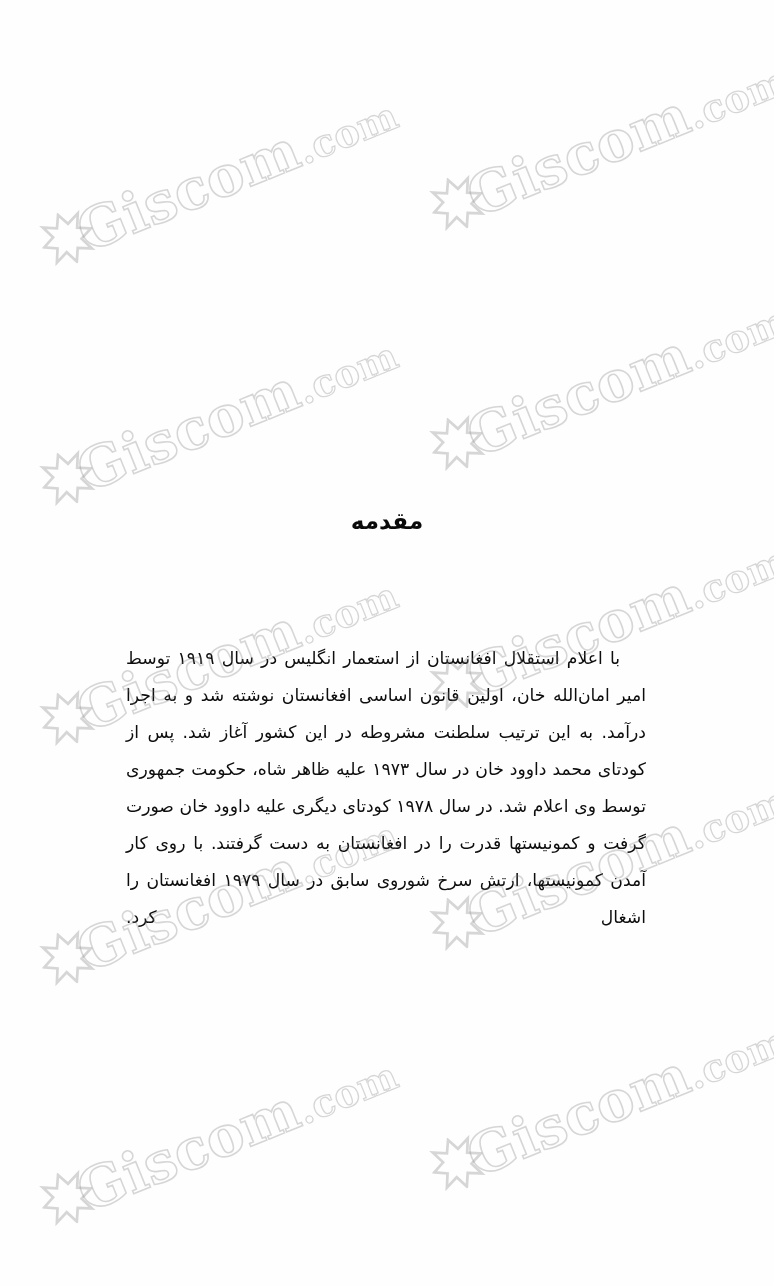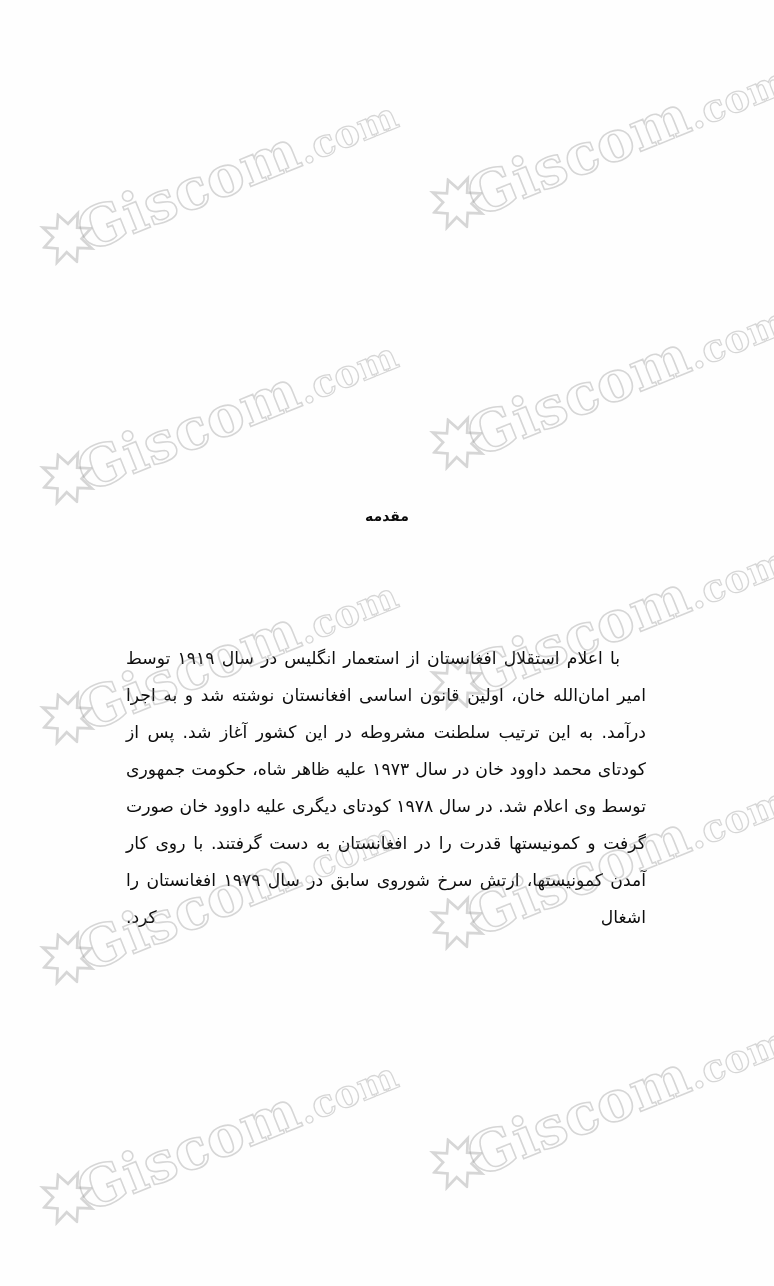--- a/index.html
+++ b/index.html
@@ -58,21 +58,21 @@
     bottom: 0;
   }
   .doc-title {
     position: absolute;
     top: 508px;
     left: 0;
     right: 0;
     text-align: center;
     font-family: "DejaVu Sans", sans-serif;
     font-weight: 700;
-    font-size: 14px;
+    font-size: 23px;
     color: #0b0b0b;
     direction: rtl;
   }
   .body-block {
     position: absolute;
     top: 640px;
     right: 128px;
     width: 520px;
     direction: rtl;
     text-align: justify;

